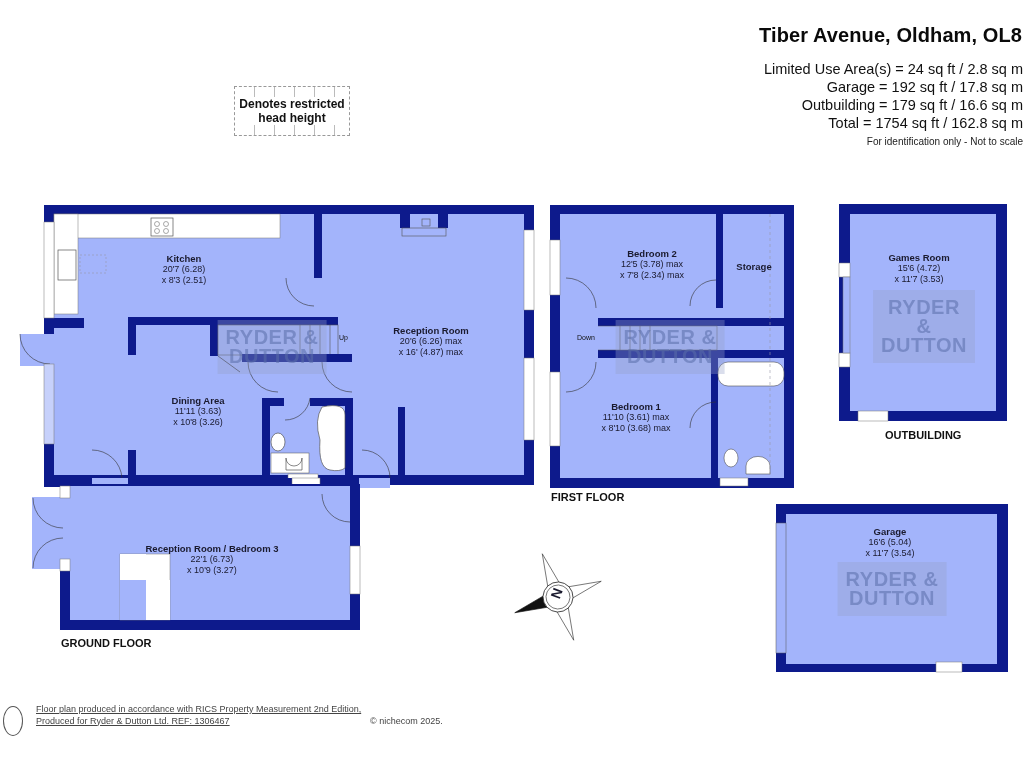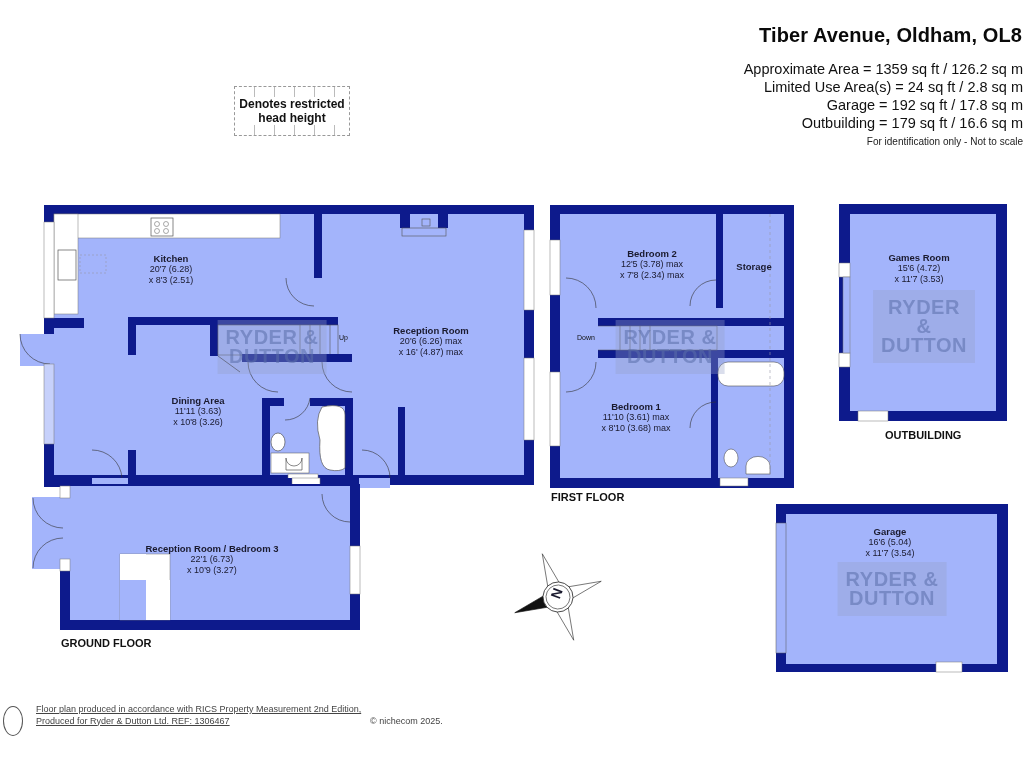--- a/index.html
+++ b/index.html
@@ -20,24 +20,24 @@
   .tiny { position:absolute; font-size:7px; color:#111; }
   .footer { position:absolute; left:36px; top:704px; font-size:9px; line-height:11.5px; color:#444;text-decoration:underline; }
   .footer .copy { position:absolute; left:334px; top:11.5px; white-space:nowrap; }
   .person { position:absolute; left:3px; top:706px; width:18px; height:28px; border:1px solid #555; border-radius:50%; }
 </style>
 </head>
 <body>
 
 <div class="title">Tiber Avenue, Oldham, OL8</div>
 <div class="areas">
-  <div>Approximate Area = 1359 sq ft / 126.2 sq m</div>
   <div>Limited Use Area(s) = 24 sq ft / 2.8 sq m</div>
   <div>Garage = 192 sq ft / 17.8 sq m</div>
   <div>Outbuilding = 179 sq ft / 16.6 sq m</div>
+  <div>Total = 1754 sq ft / 162.8 sq m</div>
   <div class="note">For identification only - Not to scale</div>
 </div>
 
 <div class="legend">
   <span>Denotes restricted head height</span>
 </div>
 
 <svg class="plan" width="1024" height="768" viewBox="0 0 1024 768">
   <g>
 
@@ -187,21 +187,21 @@
   </div>
 <div class="wm" style="left:924px; top:290px;">
     <div>RYDER &amp;</div>
     <div>DUTTON</div>
   </div>
 <div class="wm" style="left:892px; top:562px;">
     <div>RYDER &amp;</div>
     <div>DUTTON</div>
   </div>
 
-<div class="room-label" style="left:171px; top:253px;">
+<div class="room-label" style="left:184px; top:253px;">
   <div class="name">Kitchen</div>
   <div>20'7 (6.28)</div>
   <div>x 8'3 (2.51)</div>
 </div>
 <div class="room-label" style="left:198px; top:395px;">
   <div class="name">Dining Area</div>
   <div>11'11 (3.63)</div>
   <div>x 10'8 (3.26)</div>
 </div>
 <div class="room-label" style="left:431px; top:325px;">

